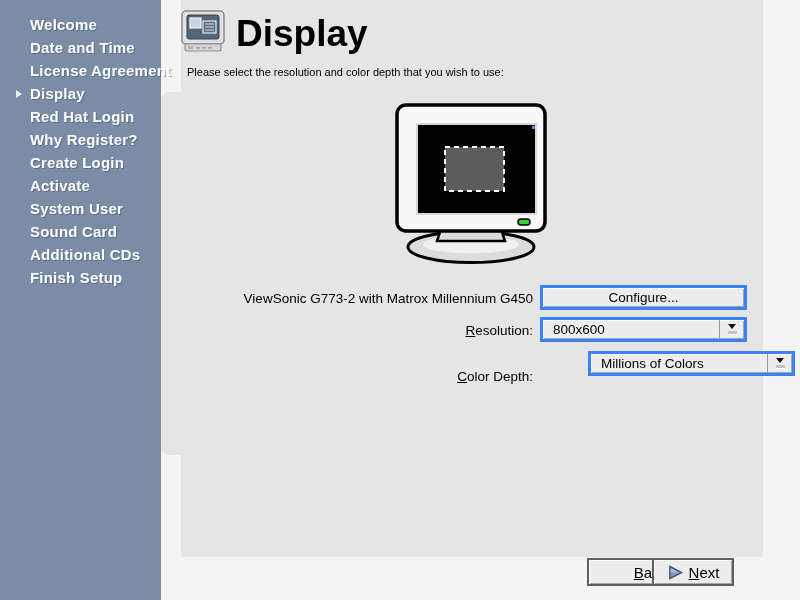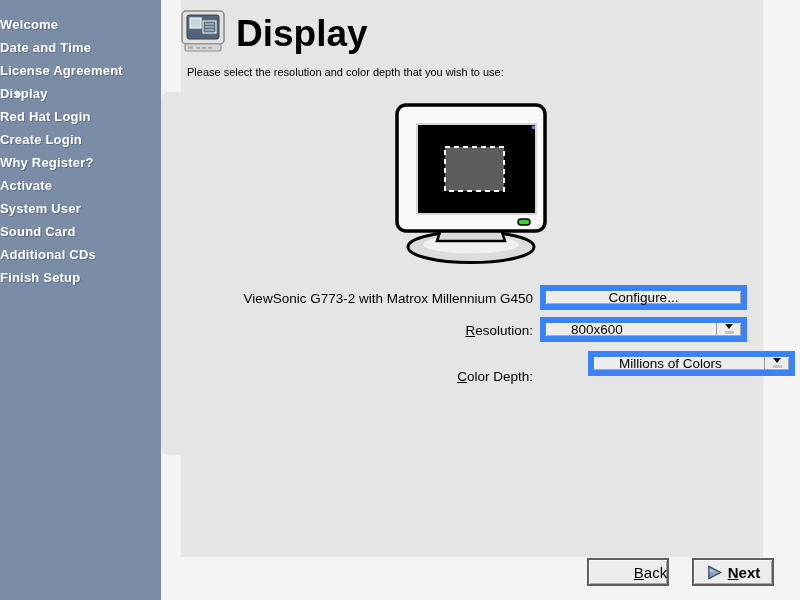--- a/index.html
+++ b/index.html
@@ -7,73 +7,73 @@
     width:800px;height:600px;position:relative;overflow:hidden;
     background:#f4f4f4;
     font-family:"Liberation Sans",sans-serif;
     -webkit-font-smoothing:antialiased;
   }
   
   .panel-main{position:absolute;left:181px;top:0;width:582px;height:557px;background:#e5e5e5;}
   .panel-flange{position:absolute;left:161px;top:92px;width:21px;height:363px;background:#e5e5e5;border-radius:8px 0 0 8px;}
   
   .sidebar{position:absolute;left:0;top:0;width:161px;height:600px;background:#7a8ca6;padding-top:13px;box-sizing:border-box;}
-  .side-item{position:relative;height:23px;line-height:23px;
-    color:#ffffff;font-size:13px;font-weight:bold;letter-spacing:.2px;
+  .side-item{position:relative;height:23px;line-height:23px;padding-left:30px;
+    color:#ffffff;font-size:15px;font-weight:bold;letter-spacing:.2px;
     text-shadow:1px 1px 0 rgba(55,70,95,.45);white-space:nowrap;}
   .side-arrow{position:absolute;left:16px;top:8px;width:0;height:0;
     border-left:6px solid #e7ecf3;border-top:4px solid transparent;border-bottom:4px solid transparent;}
   
   .header-icon{position:absolute;left:179px;top:8px;width:48px;height:48px;}
   .page-title{position:absolute;left:236px;top:13px;font-size:37px;font-weight:bold;color:#000;}
   .instruction{position:absolute;left:187px;top:66px;font-size:11px;color:#000;}
   
   .monitor{position:absolute;left:384px;top:100px;width:174px;height:166px;}
   
   .row-label{position:absolute;left:193px;width:340px;text-align:right;font-size:13.5px;color:#000;white-space:nowrap;}
   .u{text-decoration:underline;}
   .bevel{
-    background:#ededed;border:6px solid #3b82f6;box-sizing:border-box;
+    background:#ededed;border:3px solid #3b82f6;box-sizing:border-box;
     box-shadow:inset 1px 1px 0 #fbfbfb, inset -1px -1px 0 #a6a6a6;
   }
   .gtk-btn{
     position:absolute;display:flex;align-items:center;justify-content:center;
     font-family:"Liberation Sans",sans-serif;font-size:13.5px;color:#000;cursor:default;padding:0;
   }
   .configure{left:540px;top:285px;width:207px;height:25px;}
   .combo{position:absolute;left:540px;width:207px;height:25px;display:flex;align-items:stretch;}
   .combo-res{top:317px;}
   .combo-depth{top:351px;margin-left:48px;}
-  .combo-value{flex:1;display:flex;align-items:center;padding-left:25px;font-size:13.5px;color:#000;}
+  .combo-value{flex:1;display:flex;align-items:center;padding-left:10px;font-size:13.5px;color:#000;}
   .combo-arrow-box{width:24px;border-left:1px solid #9a9a9a;display:flex;flex-direction:column;align-items:center;justify-content:center;}
   .combo-tri{width:0;height:0;border-left:4px solid transparent;border-right:4px solid transparent;border-top:5px solid #141414;}
   .combo-bar{width:9px;height:3px;margin-top:2px;background:#c4c4c4;border-bottom:1px solid #fff;}
   
   .nav-btn{height:28px;width:82px;top:558px;font-size:15px;gap:5px;border-width:2px;border-color:#5f5f5f;}
   .btn-back{left:587px;padding-left:40px;}
-  .btn-next{left:692px;font-weight:bold;}
+  .btn-next{left:652px;}
   .nav-arrow{width:17px;height:17px;display:block;}
 </style>
 </head>
 <body>
 
 <div class="panel-main"></div>
 <div class="panel-flange"></div>
 
 <div class="sidebar">
   <div class="side-item"><span>Welcome</span></div>
   <div class="side-item"><span>Date and Time</span></div>
   <div class="side-item"><span>License Agreement</span></div>
   <div class="side-item">
     <span class="side-arrow"></span>
     <span>Display</span>
   </div>
   <div class="side-item"><span>Red Hat Login</span></div>
+  <div class="side-item"><span>Why Register?</span></div>
   <div class="side-item"><span>Create Login</span></div>
-  <div class="side-item"><span>Why Register?</span></div>
   <div class="side-item"><span>Activate</span></div>
   <div class="side-item"><span>System User</span></div>
   <div class="side-item"><span>Sound Card</span></div>
   <div class="side-item"><span>Additional CDs</span></div>
   <div class="side-item"><span>Finish Setup</span></div>
 </div>
 
 <svg class="header-icon" viewBox="0 0 48 48">
   <rect x="3" y="3" width="42" height="33" rx="4" fill="#e2e2e2" stroke="#8a8a8a" stroke-width="1.5"></rect>
   <rect x="8" y="7" width="32" height="24" rx="2" fill="#53657a" stroke="#36434f" stroke-width="1"></rect>

